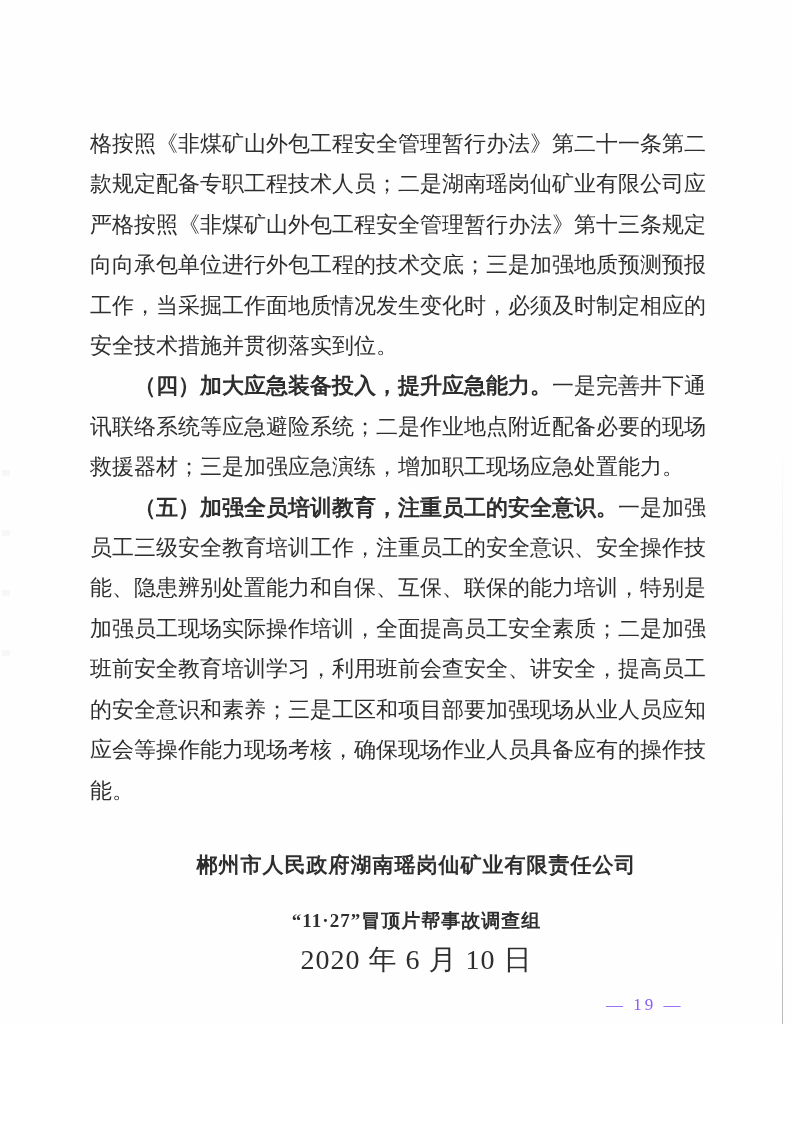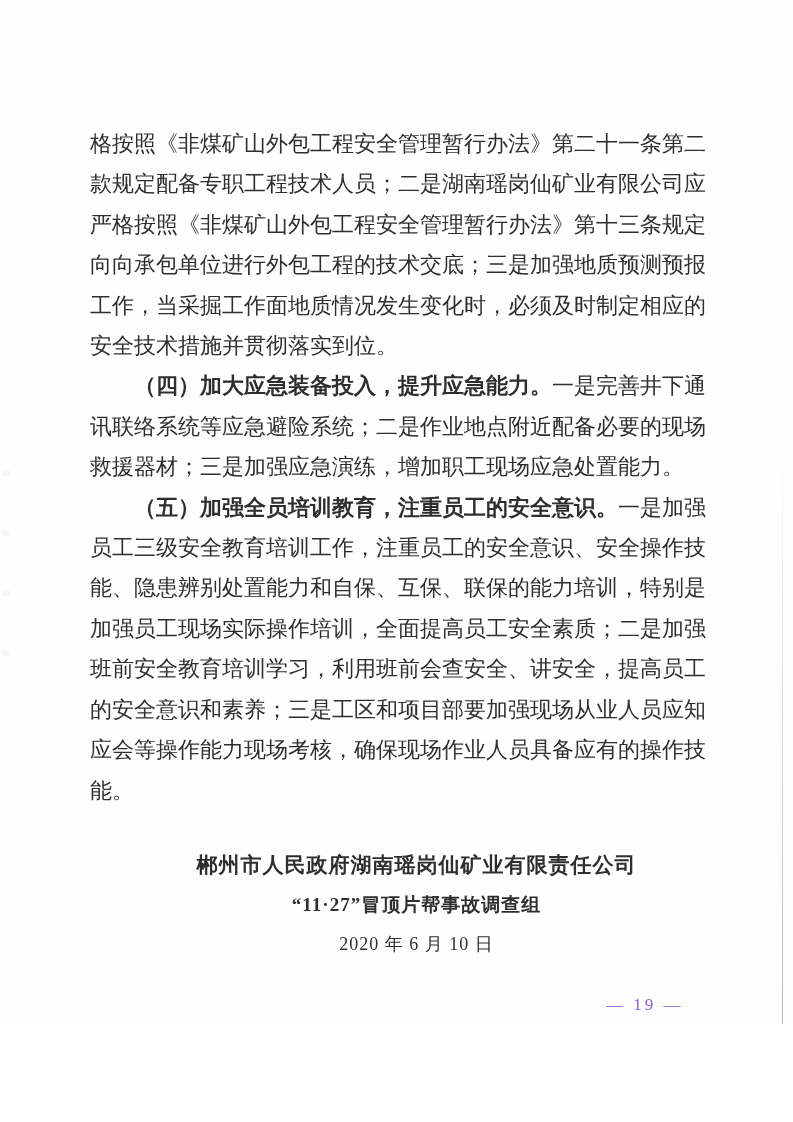--- a/index.html
+++ b/index.html
@@ -30,32 +30,32 @@
     position: absolute;
     left: 40px;
     top: 853px;
     width: 753px;
     text-align: center;
   }
   .sig-org {
     font-size: 21px;
     font-weight: bold;
     line-height: 24px;
-    margin-bottom: 17px;
+    margin-bottom: 33px;
     letter-spacing: 1px;
   }
   .sig-group {
     font-size: 19px;
     font-weight: bold;
     line-height: 22px;
     margin-bottom: 16px;
     letter-spacing: 1px;
   }
   .sig-date {
-    font-size: 18px;
+    font-size: 28px;
     line-height: 24px;
     letter-spacing: 1px;
   }
   .page-number {
     position: absolute;
     left: 606px;
     top: 995px;
     font-size: 17px;
     letter-spacing: 3px;
     color: #8b5cf6;

